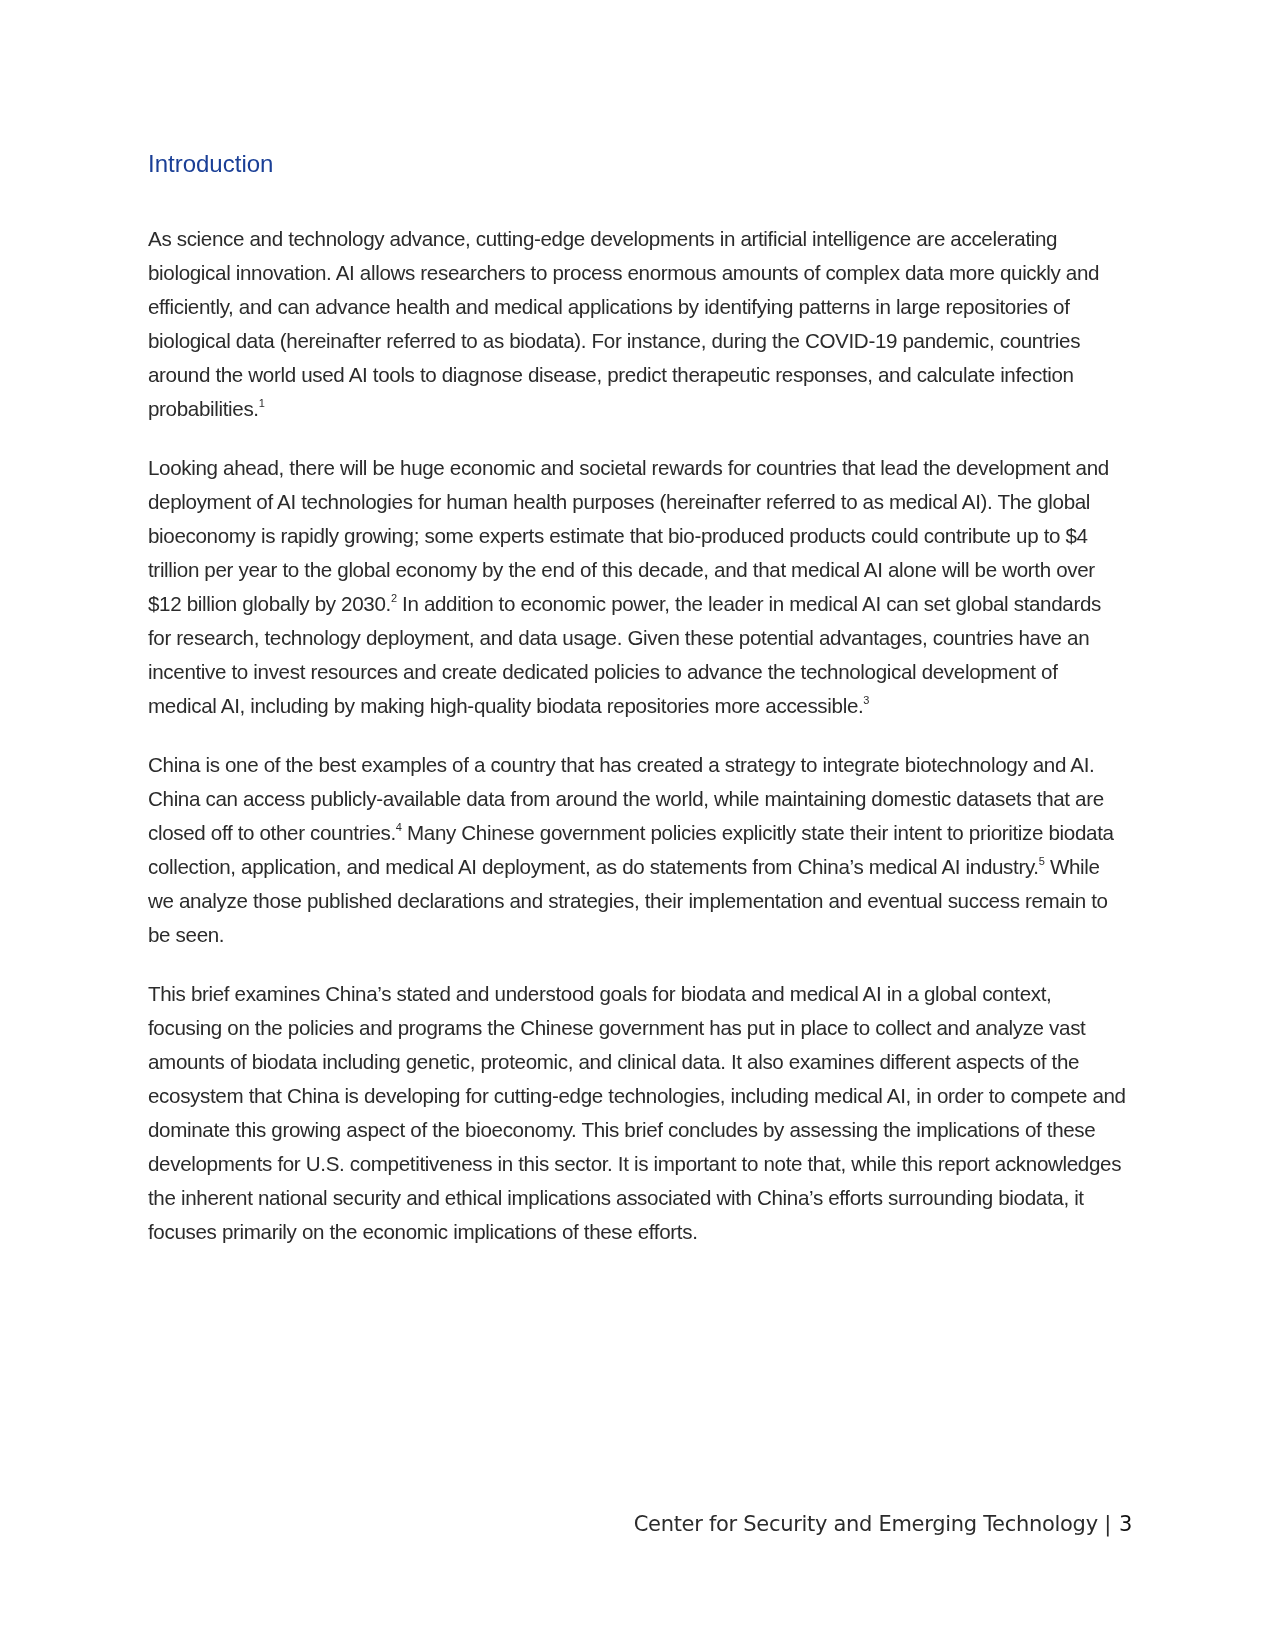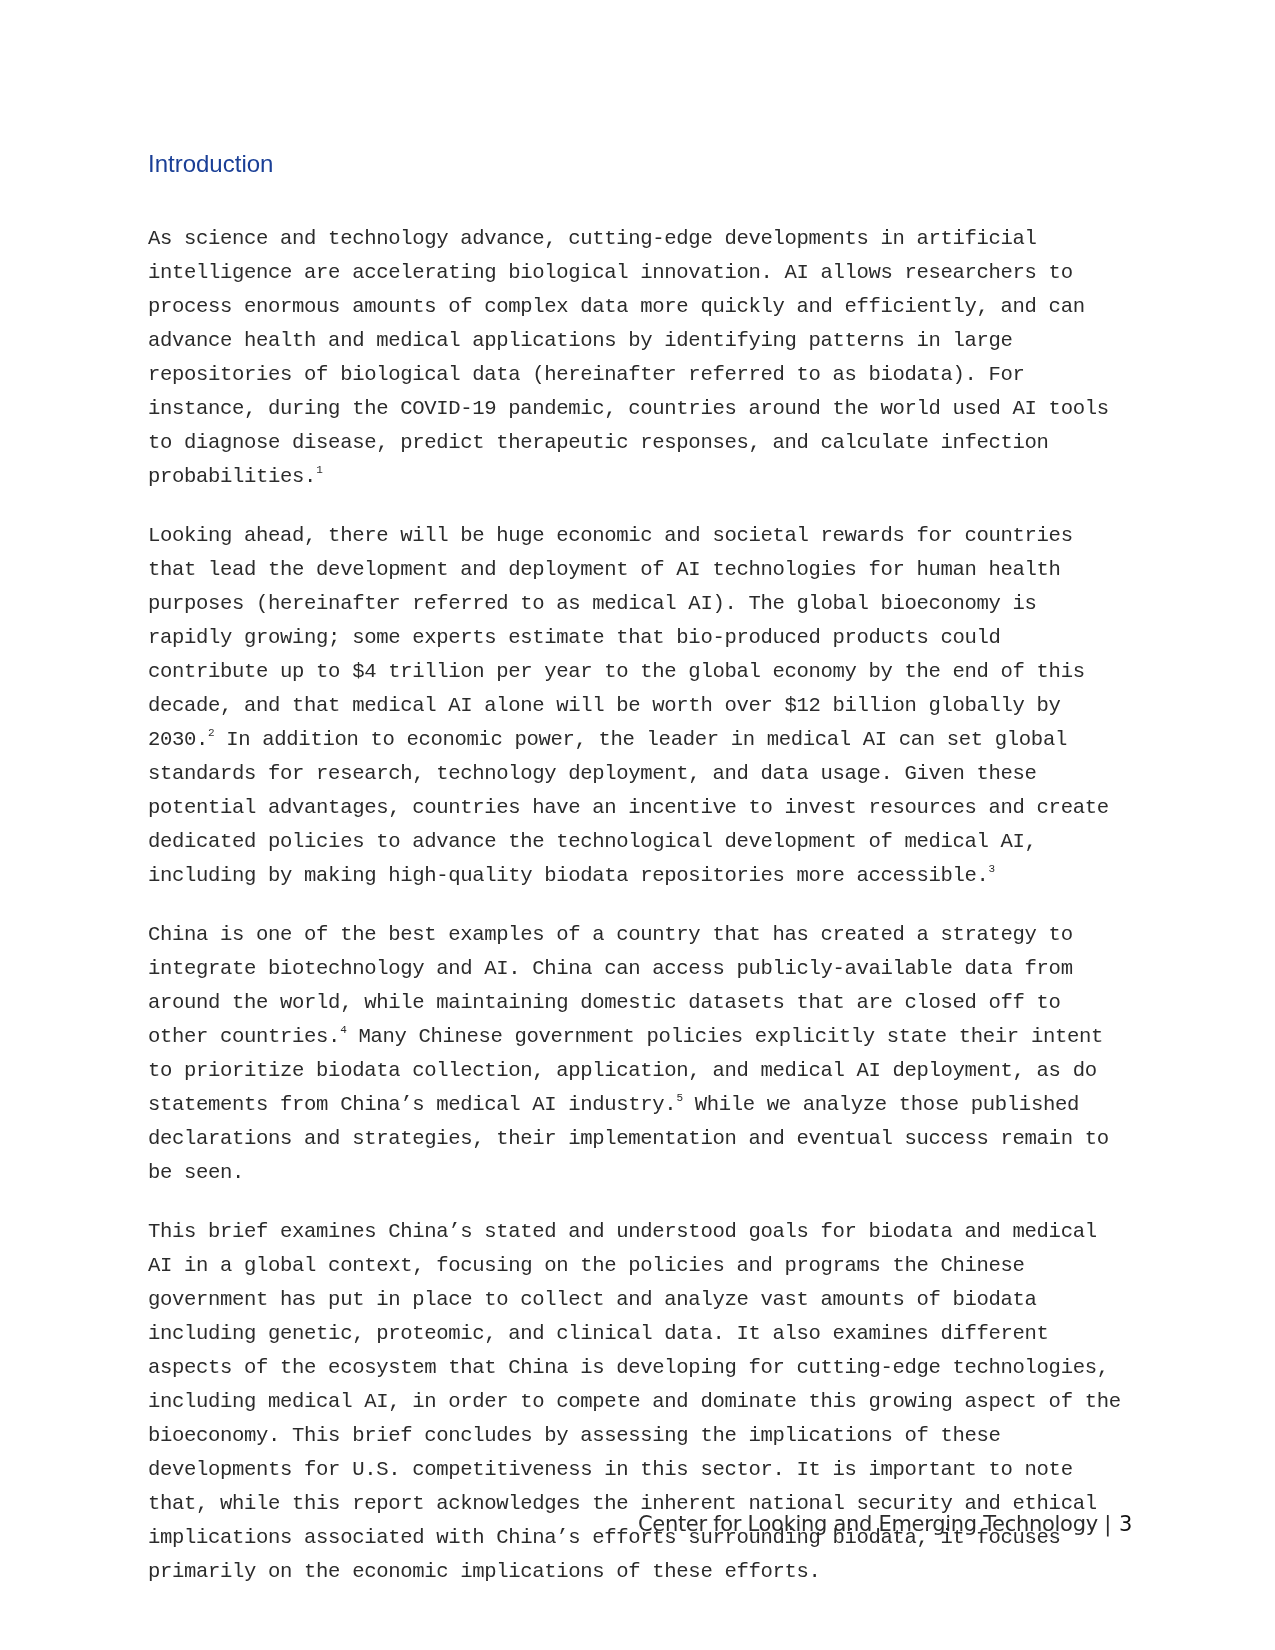--- a/index.html
+++ b/index.html
@@ -5,21 +5,21 @@
     html, body { margin: 0; padding: 0; background: #ffffff; }
     body { width: 1275px; height: 1650px; position: relative; overflow: hidden; }
     .page { position: absolute; left: 148px; top: 0; width: 980px; }
     .heading {
       position: absolute; top: 150px; left: 0;
       font-family: "Liberation Sans", sans-serif;
       font-size: 24px; color: #1a3f96; font-weight: normal; margin: 0;
     }
     .body-text {
       position: absolute; top: 222px; left: 0; width: 980px;
-      font-family: Liberation Mono, monospace;
+      font-family: Liberation Sans, sans-serif;
       font-size: 20.6px; line-height: 34px; color: #2b2b2b;
       letter-spacing: -0.35px;
     }
     .para { margin: 0 0 25px 0; }
     sup { font-size: 11px; vertical-align: 9px; line-height: 0; }
     .footer {
       position: absolute; top: 1512px; right: 143px;
       font-family: "DejaVu Sans", sans-serif;
       font-size: 21px; color: #2b2b2b; letter-spacing: -0.3px;
     }
@@ -32,14 +32,14 @@
   <h2 class="heading">Introduction</h2>
   <div class="body-text" id="body-text">
       <p class="para"><span>As science and technology advance, cutting-edge developments in artificial intelligence are accelerating biological innovation. AI allows researchers to process enormous amounts of complex data more quickly and efficiently, and can advance health and medical applications by identifying patterns in large repositories of biological data (hereinafter referred to as biodata). For instance, during the COVID-19 pandemic, countries around the world used AI tools to diagnose disease, predict therapeutic responses, and calculate infection probabilities.</span><sup>1</sup></p>
       <p class="para"><span>Looking ahead, there will be huge economic and societal rewards for countries that lead the development and deployment of AI technologies for human health purposes (hereinafter referred to as medical AI). The global bioeconomy is rapidly growing; some experts estimate that bio-produced products could contribute up to $4 trillion per year to the global economy by the end of this decade, and that medical AI alone will be worth over $12 billion globally by 2030.</span><sup>2</sup><span> In addition to economic power, the leader in medical AI can set global standards for research, technology deployment, and data usage. Given these potential advantages, countries have an incentive to invest resources and create dedicated policies to advance the technological development of medical AI, including by making high-quality biodata repositories more accessible.</span><sup>3</sup></p>
       <p class="para"><span>China is one of the best examples of a country that has created a strategy to integrate biotechnology and AI. China can access publicly-available data from around the world, while maintaining domestic datasets that are closed off to other countries.</span><sup>4</sup><span> Many Chinese government policies explicitly state their intent to prioritize biodata collection, application, and medical AI deployment, as do statements from China’s medical AI industry.</span><sup>5</sup><span> While we analyze those published declarations and strategies, their implementation and eventual success remain to be seen.</span></p>
       <p class="para"><span>This brief examines China’s stated and understood goals for biodata and medical AI in a global context, focusing on the policies and programs the Chinese government has put in place to collect and analyze vast amounts of biodata including genetic, proteomic, and clinical data. It also examines different aspects of the ecosystem that China is developing for cutting-edge technologies, including medical AI, in order to compete and dominate this growing aspect of the bioeconomy. This brief concludes by assessing the implications of these developments for U.S. competitiveness in this sector. It is important to note that, while this report acknowledges the inherent national security and ethical implications associated with China’s efforts surrounding biodata, it focuses primarily on the economic implications of these efforts.</span></p>
     </div>
 </div>
 
 <div class="footer">
-  <span>Center for Looking and Emerging Technology |</span><span class="page-num">3</span>
+  <span>Center for Security and Emerging Technology |</span><span class="page-num">3</span>
 </div>
 
 </body></html>

